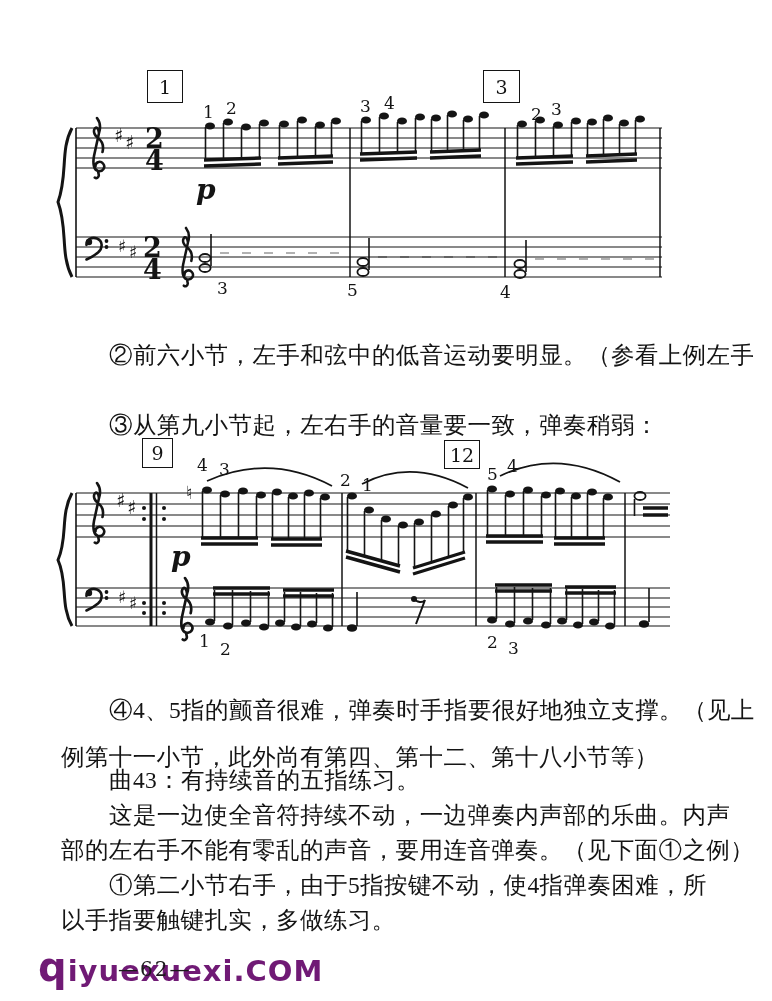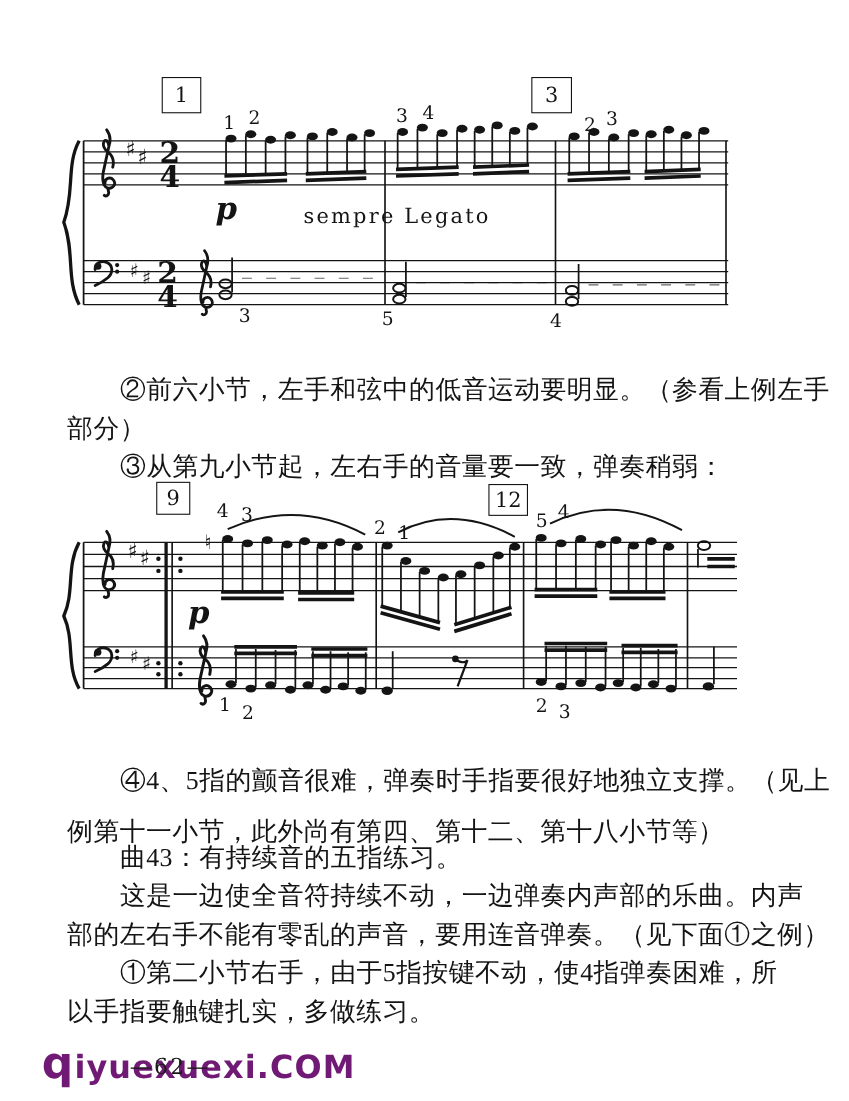--- a/index.html
+++ b/index.html
@@ -312,21 +312,20 @@
   
   <span class="mbox" style="left:147px;top:70px;width:34px;height:31px">1</span>
   <span class="mbox" style="left:483px;top:70px;width:35px;height:31px">3</span>
   <span class="fing" style="left:203px;top:104px">1</span>
   <span class="fing" style="left:226px;top:100px">2</span>
   <span class="fing" style="left:360px;top:98px">3</span>
   <span class="fing" style="left:384px;top:95px">4</span>
   <span class="fing" style="left:531px;top:106px">2</span>
   <span class="fing" style="left:551px;top:101px">3</span>
   <span class="dyn" style="left:196px;top:176px">p</span>
-  <span class="expr" style="left:276px;top:188px">sempre Legato</span>
   <span class="fing" style="left:217px;top:280px">3</span>
   <span class="fing" style="left:347px;top:282px">5</span>
   <span class="fing" style="left:500px;top:284px">4</span>
 
   
   <span class="mbox" style="left:142px;top:438px;width:29px;height:28px">9</span>
   <span class="mbox" style="left:444px;top:440px;width:34px;height:27px">12</span>
   <span class="fing" style="left:197px;top:457px">4</span>
   <span class="fing" style="left:219px;top:461px">3</span>
   <span class="fing" style="left:340px;top:472px">2</span>
@@ -334,21 +333,20 @@
   <span class="fing" style="left:487px;top:466px">5</span>
   <span class="fing" style="left:507px;top:458px">4</span>
   <span class="dyn" style="left:171px;top:543px">p</span>
   <span class="fing" style="left:199px;top:633px">1</span>
   <span class="fing" style="left:220px;top:641px">2</span>
   <span class="fing" style="left:487px;top:634px">2</span>
   <span class="fing" style="left:508px;top:640px">3</span>
 
   
   <div class="textline indent" style="top:339px">②前六小节，左手和弦中的低音运动要明显。（参看上例左手</div>
-  <div class="textline" style="top:374px">部分）</div>
   <div class="textline indent" style="top:409px">③从第九小节起，左右手的音量要一致，弹奏稍弱：</div>
   <div class="textline indent" style="top:694px">④4、5指的颤音很难，弹奏时手指要很好地独立支撑。（见上</div>
   <div class="textline" style="top:741px">例第十一小节，此外尚有第四、第十二、第十八小节等）</div>
   <div class="textline indent" style="top:764px">曲43：有持续音的五指练习。</div>
   <div class="textline indent" style="top:799px">这是一边使全音符持续不动，一边弹奏内声部的乐曲。内声</div>
   <div class="textline" style="top:834px">部的左右手不能有零乱的声音，要用连音弹奏。（见下面①之例）</div>
   <div class="textline indent" style="top:869px">①第二小节右手，由于5指按键不动，使4指弹奏困难，所</div>
   <div class="textline" style="top:904px">以手指要触键扎实，多做练习。</div>
 
   

